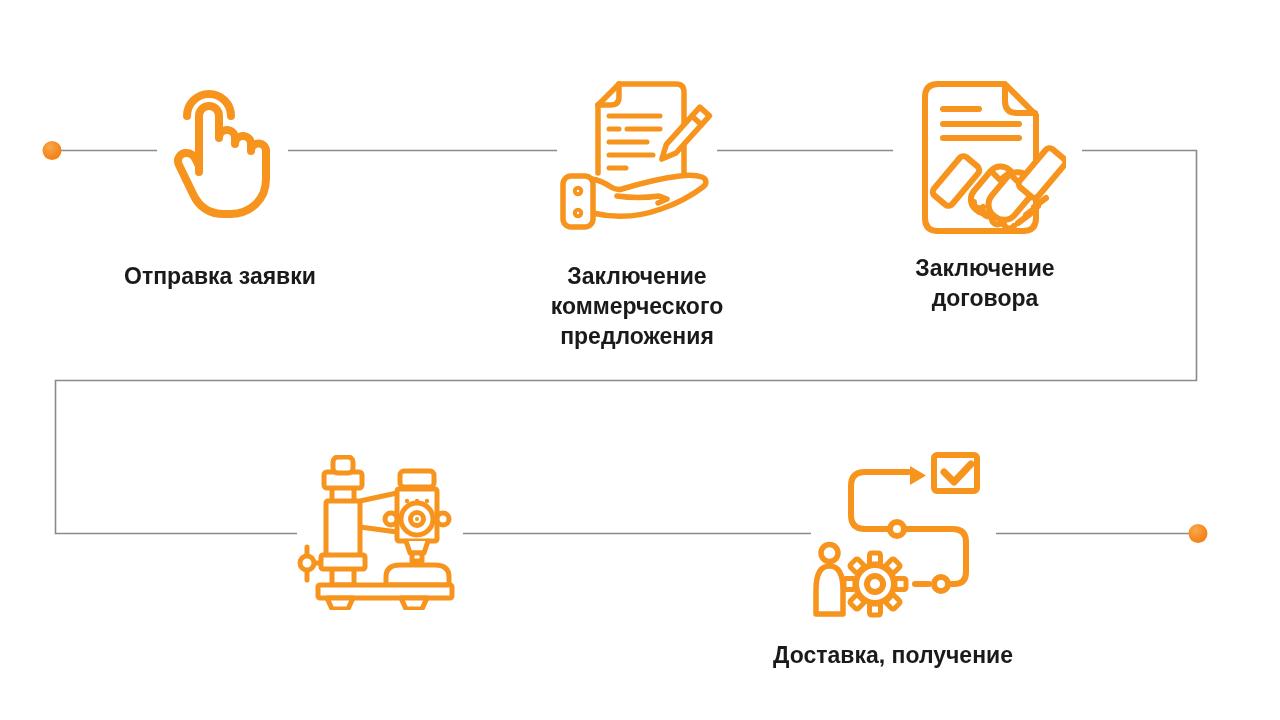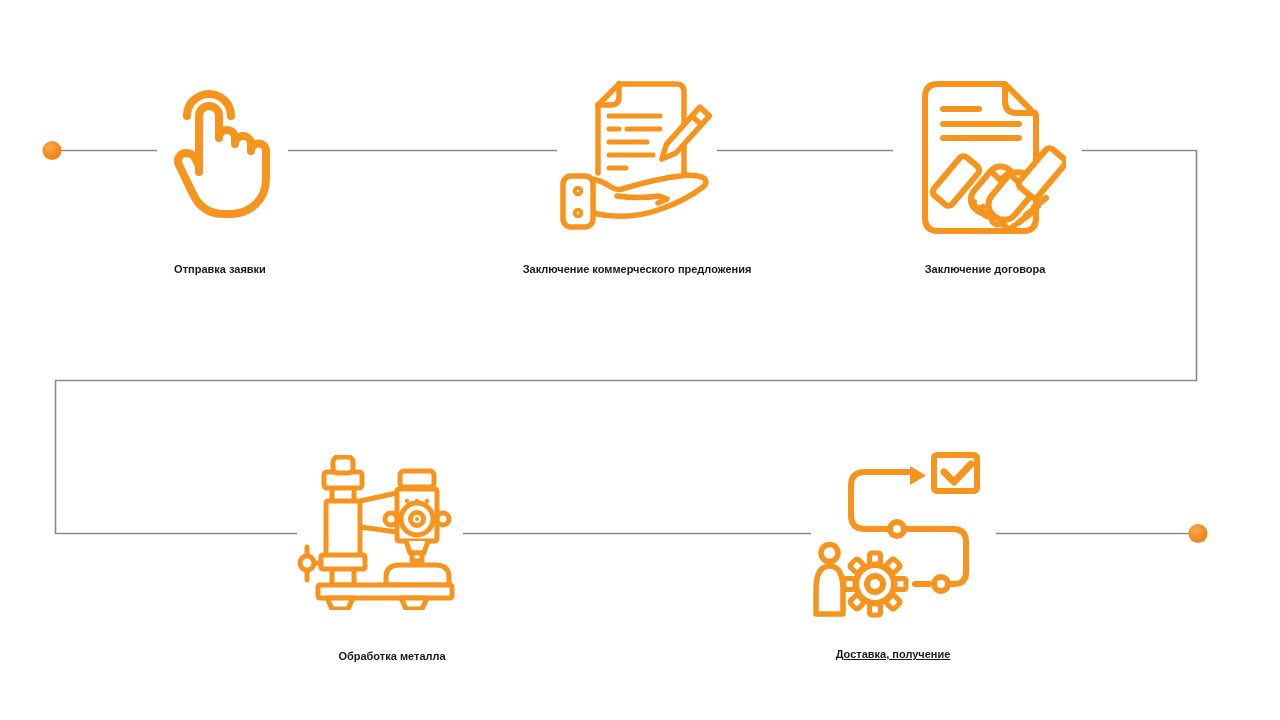--- a/index.html
+++ b/index.html
@@ -21,42 +21,42 @@
   .step{
     position:absolute;
     display:flex;
     flex-direction:column;
     align-items:center;
     z-index:2;
   }
   .step .icon{background:#ffffff;line-height:0;}
   .step .label{
     font-weight:700;
-    font-size:11px;
+    font-size:23px;
     line-height:1.3;
     color:var(--label);
     text-align:center;
     width:100%;
   }
   .icon-svg{stroke:var(--accent);fill:none;stroke-linecap:round;stroke-linejoin:round;}
   .icon-svg .fw{fill:#ffffff;}
   .icon-svg .fa{fill:var(--accent);stroke:none;}
   
   .step-1{left:100px;top:86px;width:240px;}
   .step-1 .label{margin-top:36px;}
   .step-2{left:517px;top:79px;width:240px;}
   .step-2 .label{margin-top:28px;}
   .step-3{left:865px;top:80px;width:240px;}
-  .step-3 .label{margin-top:22px;text-align:center;}
+  .step-3 .label{margin-top:14px;text-align:center;}
   .step-3 .icon{margin-left:14px;}
   .step-4{left:272px;top:455px;width:240px;}
   .step-4 .label{margin-top:39px;}
   .step-4 .icon{margin-right:30px;}
   .step-5{left:773px;top:450px;width:240px;}
-  .step-5 .label{margin-top:27px;text-decoration:underline;}
+  .step-5 .label{margin-top:21px;}
   .step-5 .icon{margin-left:20px;}
 </style>
 </head>
 <body>
 
 <div class="canvas">
 
   <svg class="connector-svg" width="1280" height="720" viewBox="0 0 1280 720">
     <defs>
       <radialGradient id="dotGrad" cx="38%" cy="32%" r="80%">
@@ -168,21 +168,20 @@
         <circle cx="120" cy="64" r="6.5"></circle>
         <circle class="fa" cx="120" cy="64" r="2"></circle>
         <path class="fw" d="M109 86 l4 12 h14 l4 -12"></path>
         <rect class="fw" x="115" y="98" width="10" height="8"></rect>
         <path class="fw" d="M89 130 V122 Q89 110 103 110 H138 Q152 110 152 122 V130 Z"></path>
         <rect class="fw" x="21" y="130" width="134" height="13" rx="2"></rect>
         <path class="fw" d="M30 143 h26 l-5 11 h-16 Z"></path>
         <path class="fw" d="M104 143 h26 l-5 11 h-16 Z"></path>
       </svg>
     </div>
-    <div class="label">Обработка металла</div>
   </div>
 
   <div class="step step-5">
     <div class="icon">
       <svg class="icon-svg" width="185" height="170" viewBox="0 0 185 170" stroke-width="6">
         <path d="M79 79 H54 Q40 79 40 65 V36 Q40 22 54 22 H98"></path>
         <path class="fa" d="M99 16 L115 25.5 L99 35 Z"></path>
         <rect x="123" y="5" width="43" height="36" rx="3"></rect>
         <path stroke-width="7" d="M133 22 l10 10 17 -18"></path>
         <circle class="fw" cx="86" cy="79" r="7"></circle>

